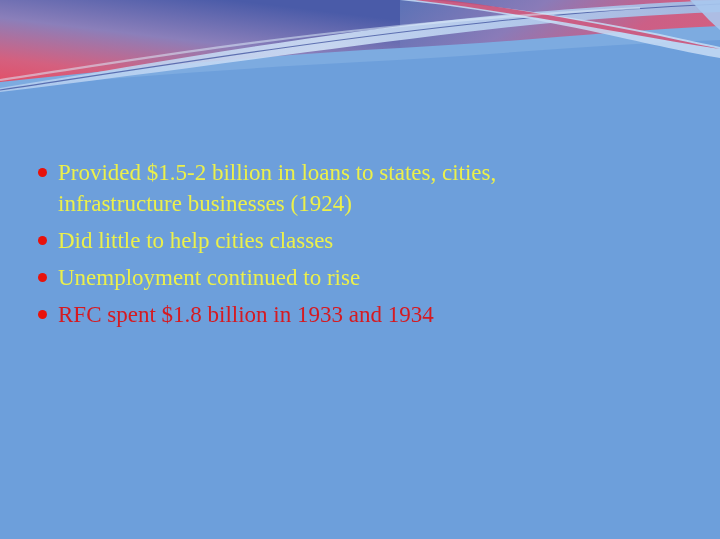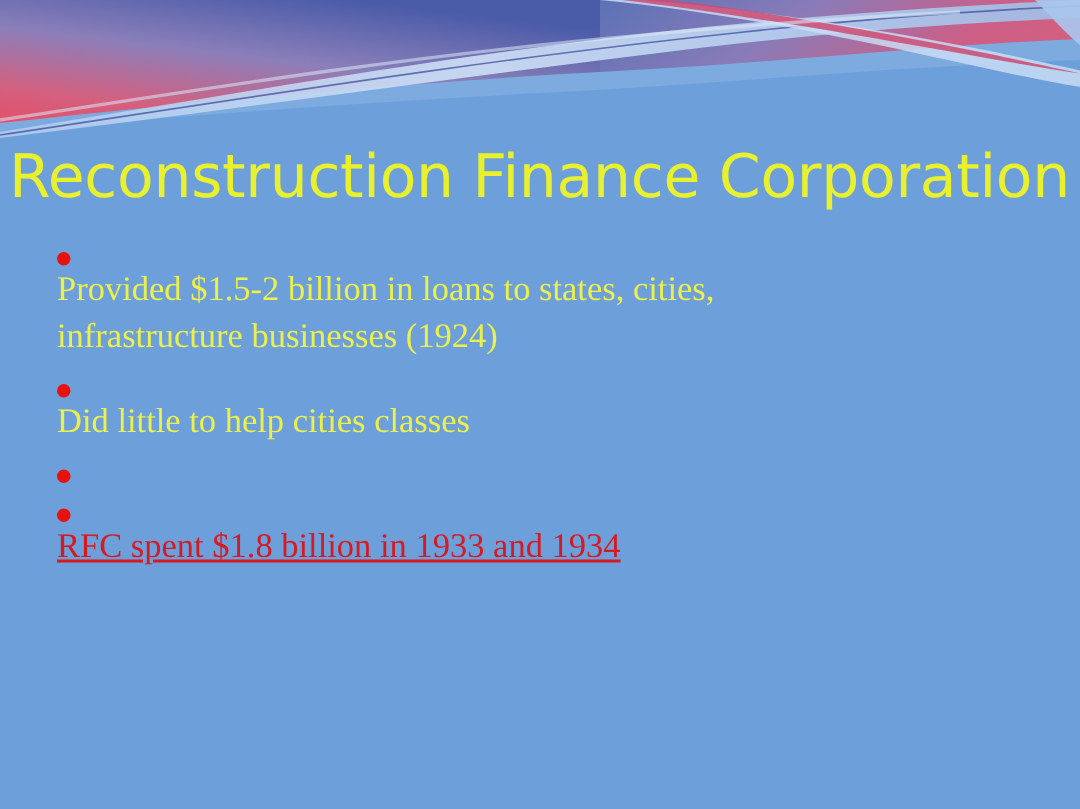--- a/index.html
+++ b/index.html
@@ -56,39 +56,38 @@
   #bullets {
     position: absolute;
     left: 38px;
     top: 157px;
     width: 660px;
   }
   .bullet-row {
     display: flex;
     align-items: flex-start;
     margin-bottom: 6px;
-    flex-direction: column;
   }
   .bullet-dot {
     flex: 0 0 auto;
     width: 9px;
     height: 9px;
     border-radius: 50%;
     background: #e8120c;
     margin-top: 11px;
     margin-right: 11px;
   }
   .bullet-text {
     font-family: "Liberation Serif", "DejaVu Serif", serif;
     font-size: 23px;
     line-height: 31px;
     font-weight: 400;
   }
   .c-yellow { color: #ecf04a; }
-  .c-red    { color: #d51a21; text-decoration: underline; }
+  .c-red    { color: #d51a21; }
 </style>
 </head>
 <body>
 
 <div id="slide">
 
   <div id="banner">
     <svg viewBox="0 0 720 92" preserveAspectRatio="none" xmlns="http://www.w3.org/2000/svg" aria-hidden="true">
       <defs>
         <linearGradient id="gTopLeft" x1="0" y1="1" x2="0.55" y2="0">
@@ -129,41 +128,43 @@
       <path d="M430,0 C500,6 580,18 660,34 C688,40 706,44 720,47 L720,58 C690,53 650,44 600,33 C520,16 460,6 400,0 Z" fill="#c8dcf4" opacity="0.85"></path>
 
       <path d="M720,49 C660,40 580,24 500,12 C470,7 440,3 415,0 L445,0 C500,6 580,20 660,36 C688,42 706,46 720,49 Z" fill="#cc4a72" opacity="0.85"></path>
 
       <path d="M690,0 C700,10 710,22 720,30 L720,0 Z" fill="#a9c8ee" opacity="0.9"></path>
 
       <path d="M0,80 C120,62 240,42 380,28 C470,19 560,12 640,8" fill="none" stroke="#dbe9f8" stroke-width="2.2" opacity="0.55"></path>
     </svg>
   </div>
 
-  <div id="title">Reconstruction Finance Corporation</div>
 
   <div id="bullets">
 
     <div class="bullet-row">
       <span class="bullet-dot"></span>
       <div class="bullet-text c-yellow">
         <div>Provided $1.5-2 billion in loans to states, cities,</div>
         <div>infrastructure businesses (1924)</div>
       </div>
     </div>
 
     <div class="bullet-row">
       <span class="bullet-dot"></span>
       <div class="bullet-text c-yellow">
         <div>Did little to help cities classes</div>
       </div>
     </div>
 
     <div class="bullet-row">
       <span class="bullet-dot"></span>
+      <div class="bullet-text c-yellow">
+        <div>Unemployment continued to rise</div>
+      </div>
     </div>
 
     <div class="bullet-row">
       <span class="bullet-dot"></span>
       <div class="bullet-text c-red">
         <div>RFC spent $1.8 billion in 1933 and 1934</div>
       </div>
     </div>
 
 

